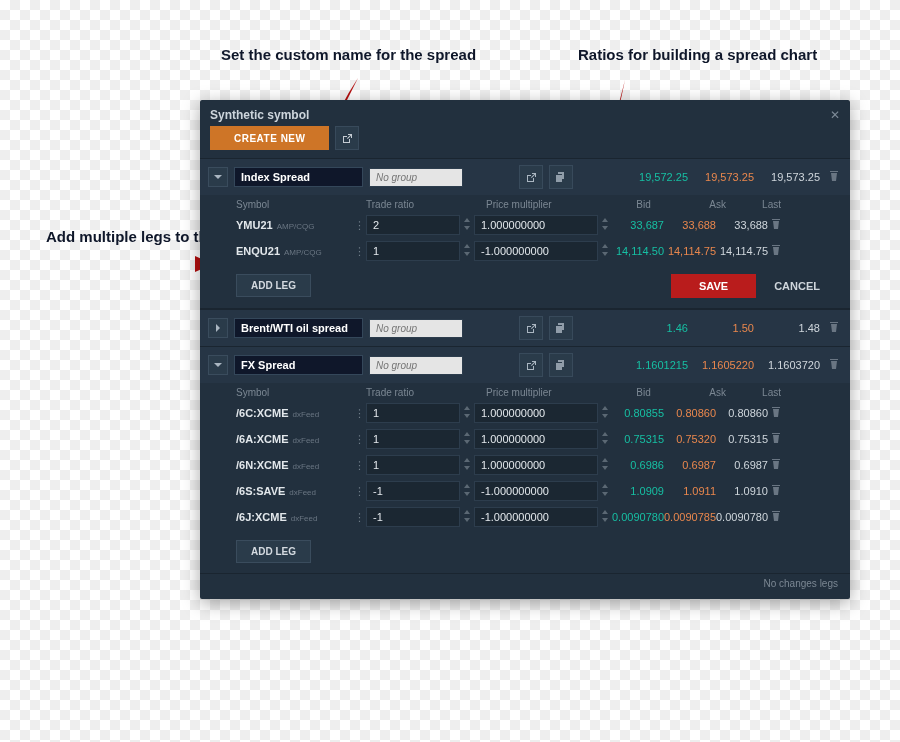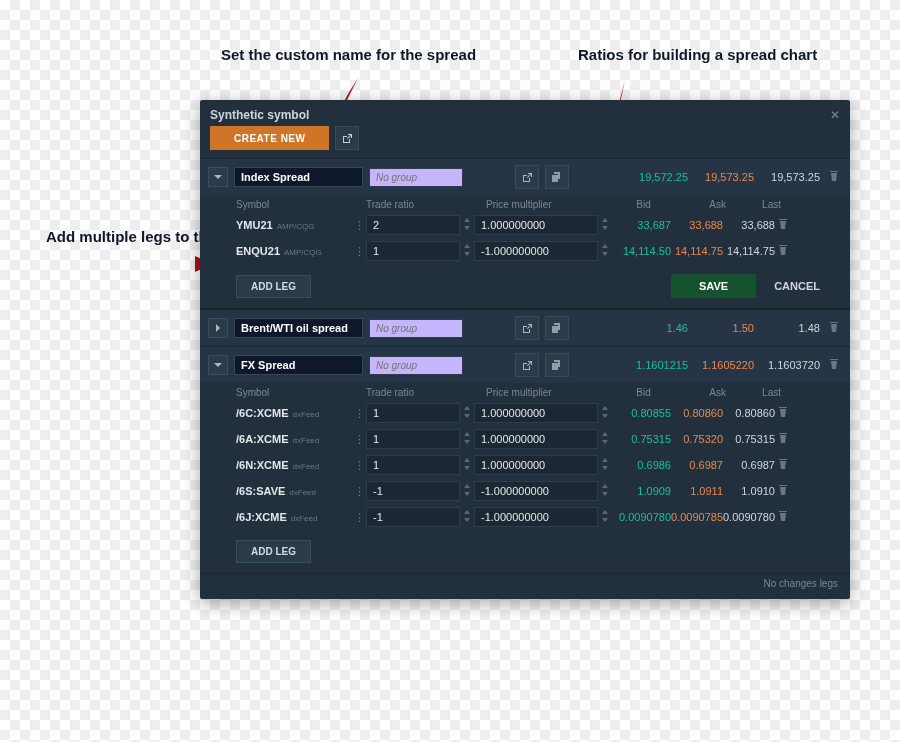--- a/index.html
+++ b/index.html
@@ -66,25 +66,25 @@
   .chev {
     background:#2a3b4a; border:1px solid #3a4c5d;
     width:18px; height:18px; display:flex;align-items:center;justify-content:center;
     color:#aab6c1;
   }
   .name-input {
     background:#0f172a; color:#fff; border:1px solid #34475a;
     padding:3px 6px; width:115px; font-size:11px; font-weight:700;
   }
   .group-input {
-    background:#c4b5fd; color:#54616e; border:1px solid #2d3d4d;
+    background:#e5e5e5; color:#54616e; border:1px solid #2d3d4d;
     padding:3px 6px; width:80px; font-size:10px; font-style:italic;
   }
   .spacer { flex:1; }
-  .num-bid { color:#16bfa3;margin-left:7px; }
+  .num-bid { color:#16bfa3; }
   .num-ask { color:#e9874d; }
   .num-last { color:#cfd6dc; }
   .num-cell { width:60px; text-align:right; font-size:11px; }
 
   
   .leg-head {
     display:flex; padding:4px 8px 2px 36px; color:#7b8793; font-size:10px;
   }
   .leg-head .c1{width:130px;} .leg-head .c2{width:120px;}
   .leg-head .c3{width:130px;} .leg-head .c4{width:55px;text-align:center;}
@@ -103,29 +103,29 @@
   .leg-input {
     background:#1b2732; color:#e3e8ec; border:1px solid #2d3d4d;
     padding:3px 6px; width:80px; font-size:11px;
   }
   .leg-input-w { width:110px; }
   .stepper { color:#5b6874; width:14px; text-align:center;}
   .leg-cell { width:52px; text-align:right; font-size:11px;}
   .trash { color:#6a7683; width:16px; text-align:center;}
 
   .below-row {
-    display:flex; align-items:center; padding:10px 12px 10px 36px;
+    display:flex; align-items:flex-start; padding:10px 12px 10px 36px;
     border-bottom:1px solid #1a2530;
   }
   .btn-ghost {
     background:#2a3b4a; color:#d4dae0; border:1px solid #3a4c5d;
     padding:5px 14px; font-size:10px; font-weight:700;
   }
   .btn-save {
-    background:#14532d; color:#fff; border:none;
+    background:#b91c1c; color:#fff; border:none;
     padding:6px 28px; font-size:11px; font-weight:700;
   }
   .btn-cancel {
     background:transparent; color:#cfd6dc; border:none;
     padding:6px 18px; font-size:11px; font-weight:700;
   }
   .no-changes {
     text-align:right; color:#7b8793; font-size:10px;
     padding:4px 12px 10px 0;
   }

